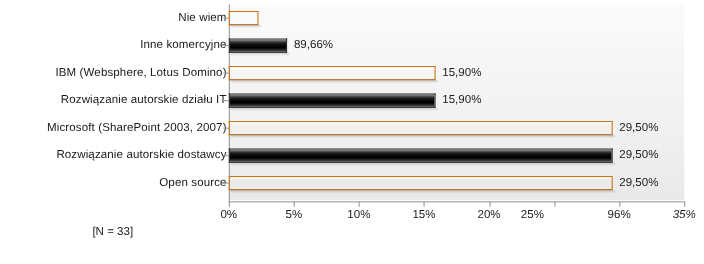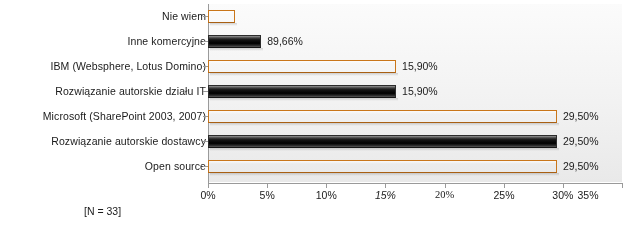--- a/index.html
+++ b/index.html
@@ -217,25 +217,25 @@
     </div>
 
   <div class="xticks" id="xticks">
       <div class="xtick" style="left: 208px;"></div>
       <div class="xtick-label" style="left: 208px;">0%</div>
       <div class="xtick" style="left: 267.143px;"></div>
       <div class="xtick-label" style="left: 267.143px;">5%</div>
       <div class="xtick" style="left: 326.286px;"></div>
       <div class="xtick-label" style="left: 326.286px;">10%</div>
       <div class="xtick" style="left: 385.429px;"></div>
-      <div class="xtick-label" style="left: 385.429px; font-style: italic;">15%</div>
+      <div class="xtick-label" style="left: 385.429px;">15%</div>
       <div class="xtick" style="left: 444.571px;"></div>
-      <div class="xtick-label" style="left: 444.571px; font-family: Liberation Serif, serif;">20%</div>
+      <div class="xtick-label" style="left: 444.571px;">20%</div>
       <div class="xtick" style="left: 503.714px;"></div>
-      <div class="xtick-label" style="left: 504px; text-align: right;">25%</div>
+      <div class="xtick-label" style="left: 484px; text-align: right;">25%</div>
       <div class="xtick" style="left: 562.857px;"></div>
-      <div class="xtick-label" style="left: 562.857px;">30%</div>
+      <div class="xtick-label" style="left: 562.857px;">96%</div>
       <div class="xtick" style="left: 622px;"></div>
-      <div class="xtick-label" style="left: 588px;">35%</div>
+      <div class="xtick-label" style="left: 622px; font-style: italic;">35%</div>
     </div>
 
   <div class="footnote">[N = 33]</div>
 </div>
 
 </body></html>

